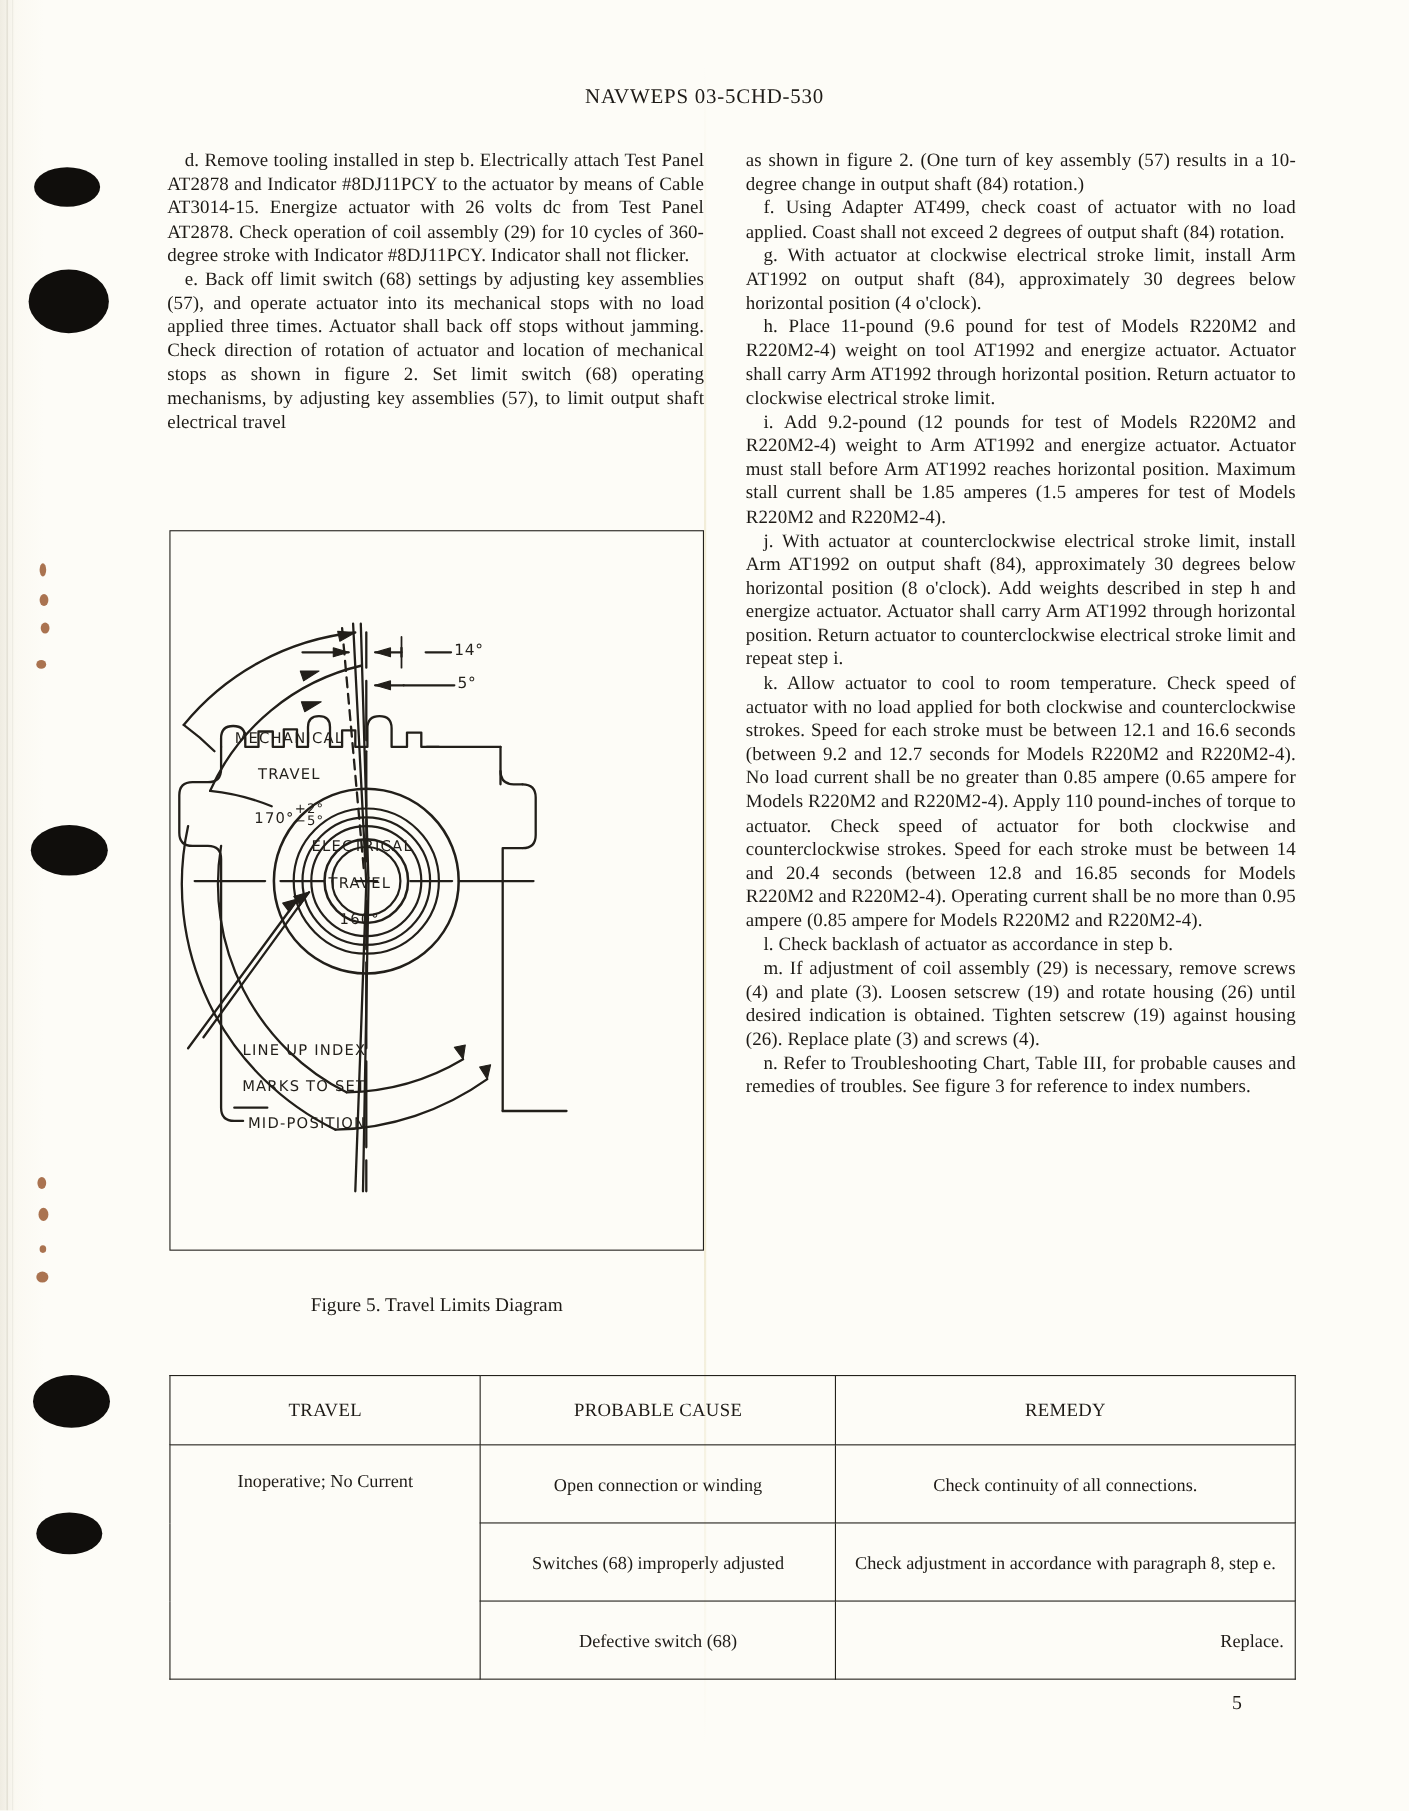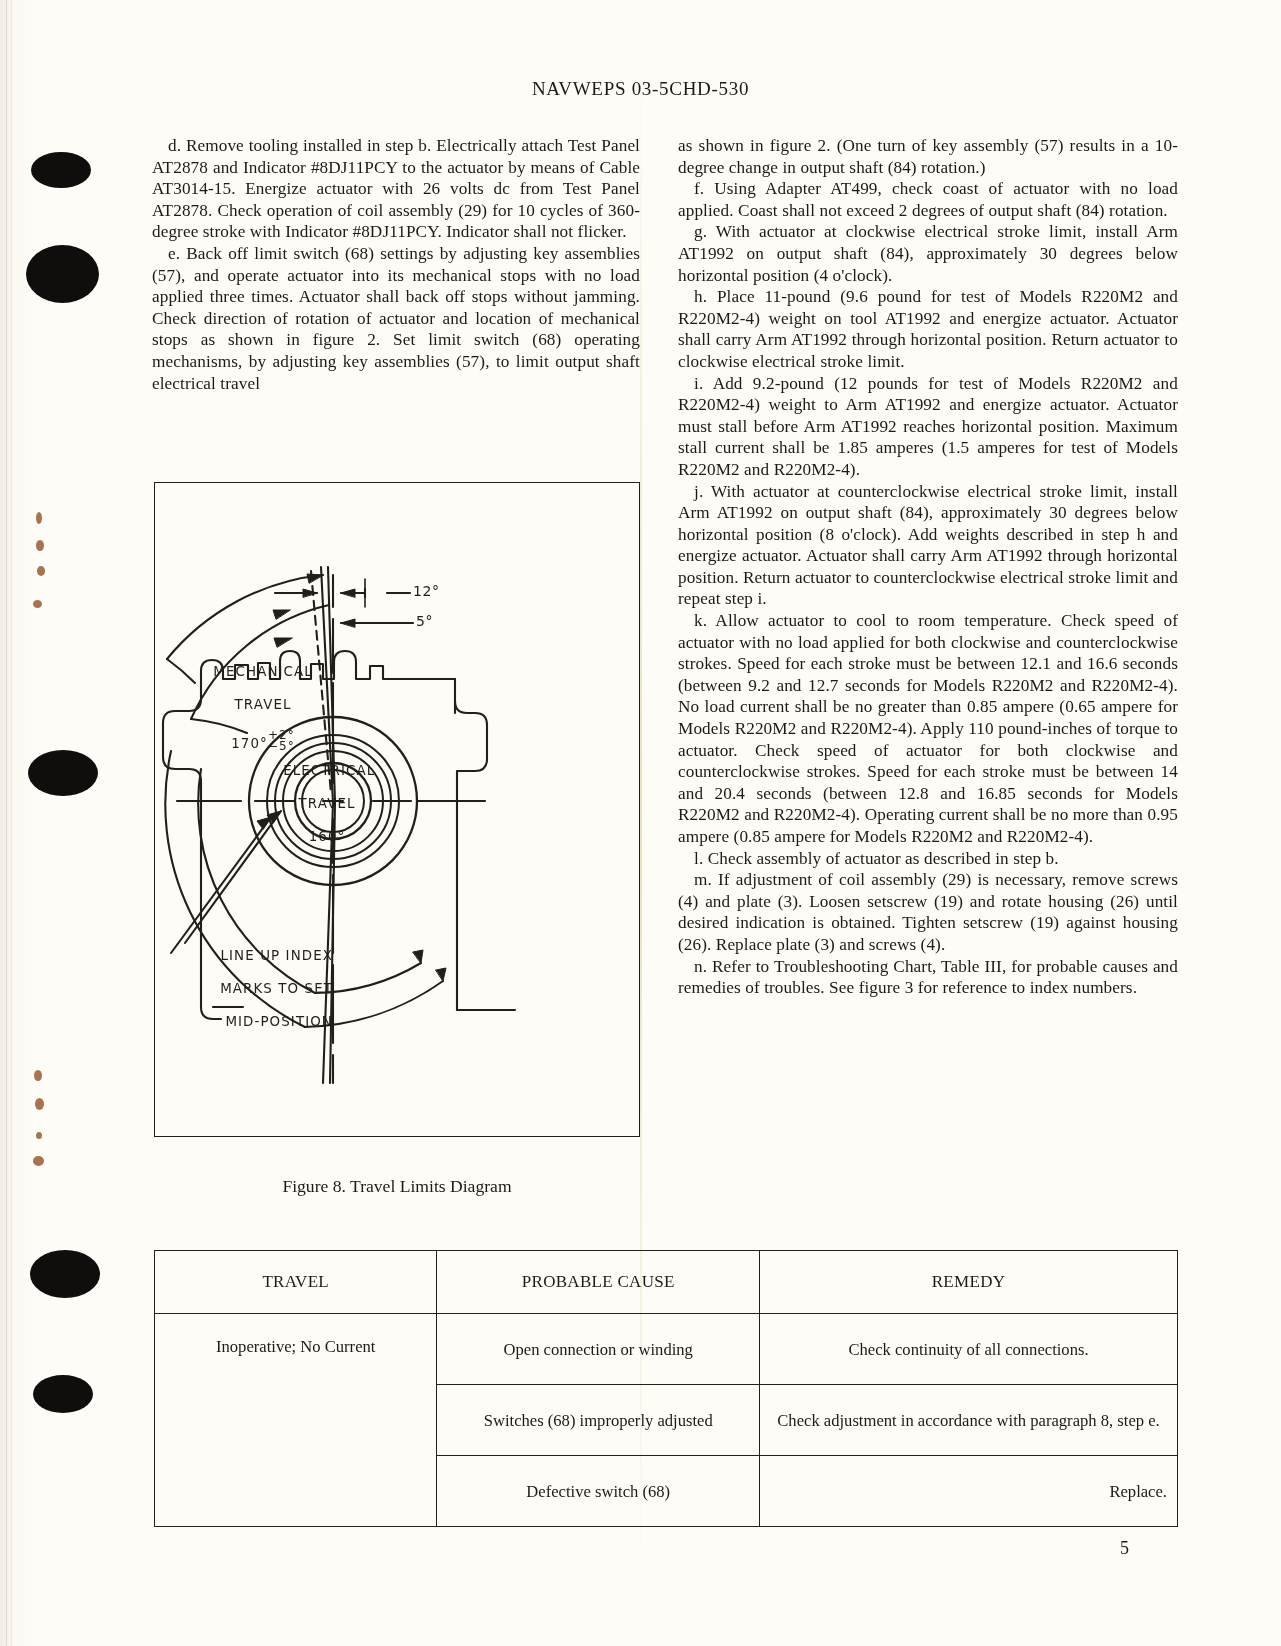--- a/index.html
+++ b/index.html
@@ -153,21 +153,21 @@
   </div>
 
   <div class="col" id="col-right">
     <p class="noindent">as shown in figure 2. (One turn of key assembly (57) results in a 10-degree change in output shaft (84) rotation.)</p>
     <p>f. Using Adapter AT499, check coast of actuator with no load applied. Coast shall not exceed 2 degrees of output shaft (84) rotation.</p>
     <p>g. With actuator at clockwise electrical stroke limit, install Arm AT1992 on output shaft (84), approximately 30 degrees below horizontal position (4 o'clock).</p>
     <p>h. Place 11-pound (9.6 pound for test of Models R220M2 and R220M2-4) weight on tool AT1992 and energize actuator. Actuator shall carry Arm AT1992 through horizontal position. Return actuator to clockwise electrical stroke limit.</p>
     <p>i. Add 9.2-pound (12 pounds for test of Models R220M2 and R220M2-4) weight to Arm AT1992 and energize actuator. Actuator must stall before Arm AT1992 reaches horizontal position. Maximum stall current shall be 1.85 amperes (1.5 amperes for test of Models R220M2 and R220M2-4).</p>
     <p>j. With actuator at counterclockwise electrical stroke limit, install Arm AT1992 on output shaft (84), approximately 30 degrees below horizontal position (8 o'clock). Add weights described in step h and energize actuator. Actuator shall carry Arm AT1992 through horizontal position. Return actuator to counterclockwise electrical stroke limit and repeat step i.</p>
     <p>k. Allow actuator to cool to room temperature. Check speed of actuator with no load applied for both clockwise and counterclockwise strokes. Speed for each stroke must be between 12.1 and 16.6 seconds (between 9.2 and 12.7 seconds for Models R220M2 and R220M2-4). No load current shall be no greater than 0.85 ampere (0.65 ampere for Models R220M2 and R220M2-4). Apply 110 pound-inches of torque to actuator. Check speed of actuator for both clockwise and counterclockwise strokes. Speed for each stroke must be between 14 and 20.4 seconds (between 12.8 and 16.85 seconds for Models R220M2 and R220M2-4). Operating current shall be no more than 0.95 ampere (0.85 ampere for Models R220M2 and R220M2-4).</p>
-    <p>l. Check assembly of actuator as described in step b.</p>
+    <p>l. Check backlash of actuator as accordance in step b.</p>
     <p>m. If adjustment of coil assembly (29) is necessary, remove screws (4) and plate (3). Loosen setscrew (19) and rotate housing (26) until desired indication is obtained. Tighten setscrew (19) against housing (26). Replace plate (3) and screws (4).</p>
     <p>n. Refer to Troubleshooting Chart, Table III, for probable causes and remedies of troubles. See figure 3 for reference to index numbers.</p>
   </div>
 
   <div id="figure-box">
 
     <svg width="484" height="653" viewBox="0 0 484 653" style="position:absolute;left:0;top:0;">
       <g fill="none" stroke="#221f1a" stroke-width="2.1" stroke-linecap="round" stroke-linejoin="round">
 
         <path d="M 46 196
@@ -289,25 +289,25 @@
       <span>TRAVEL</span><br>
       <span>160°</span>
     </div>
 
     <div class="dwg-label l" style="left:8px;top:448px;width:170px;">
       <span>LINE UP INDEX</span><br>
       <span>MARKS TO SET</span><br>
       <span>MID-POSITION</span>
     </div>
 
-    <div class="deg-label" style="left:258px;top:100px;">12°</div>
+    <div class="deg-label" style="left:258px;top:100px;">14°</div>
     <div class="deg-label" style="left:261px;top:130px;">5°</div>
   </div>
 
-  <div id="figure-caption">Figure 8.   Travel Limits Diagram</div>
+  <div id="figure-caption">Figure 5.   Travel Limits Diagram</div>
 
 
   <table id="tbl">
     <thead>
       <tr>
         <th class="col1">TRAVEL</th>
         <th class="col2">PROBABLE CAUSE</th>
         <th class="col3">REMEDY</th>
       </tr>
     </thead>

